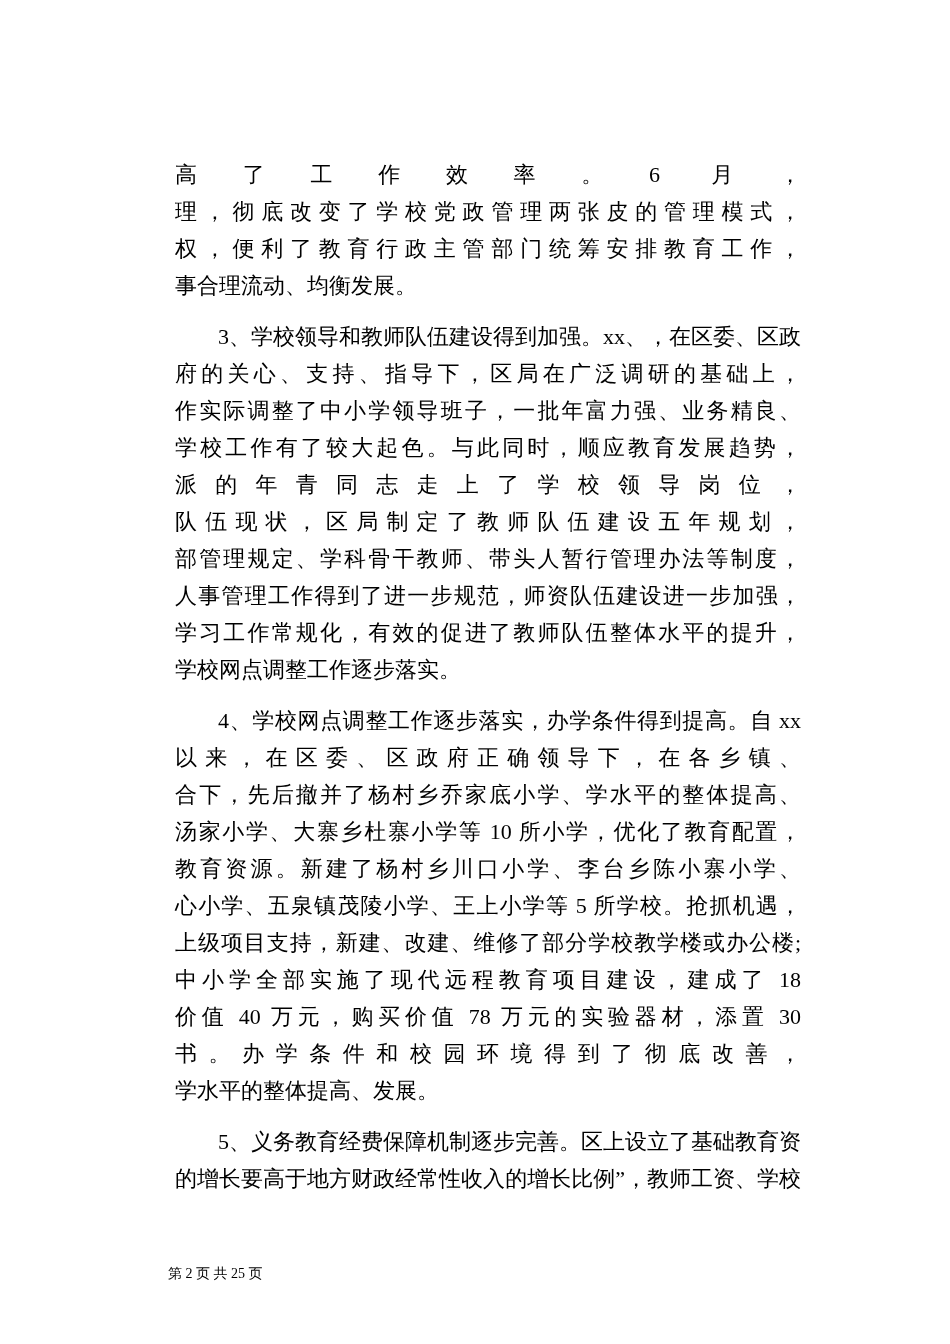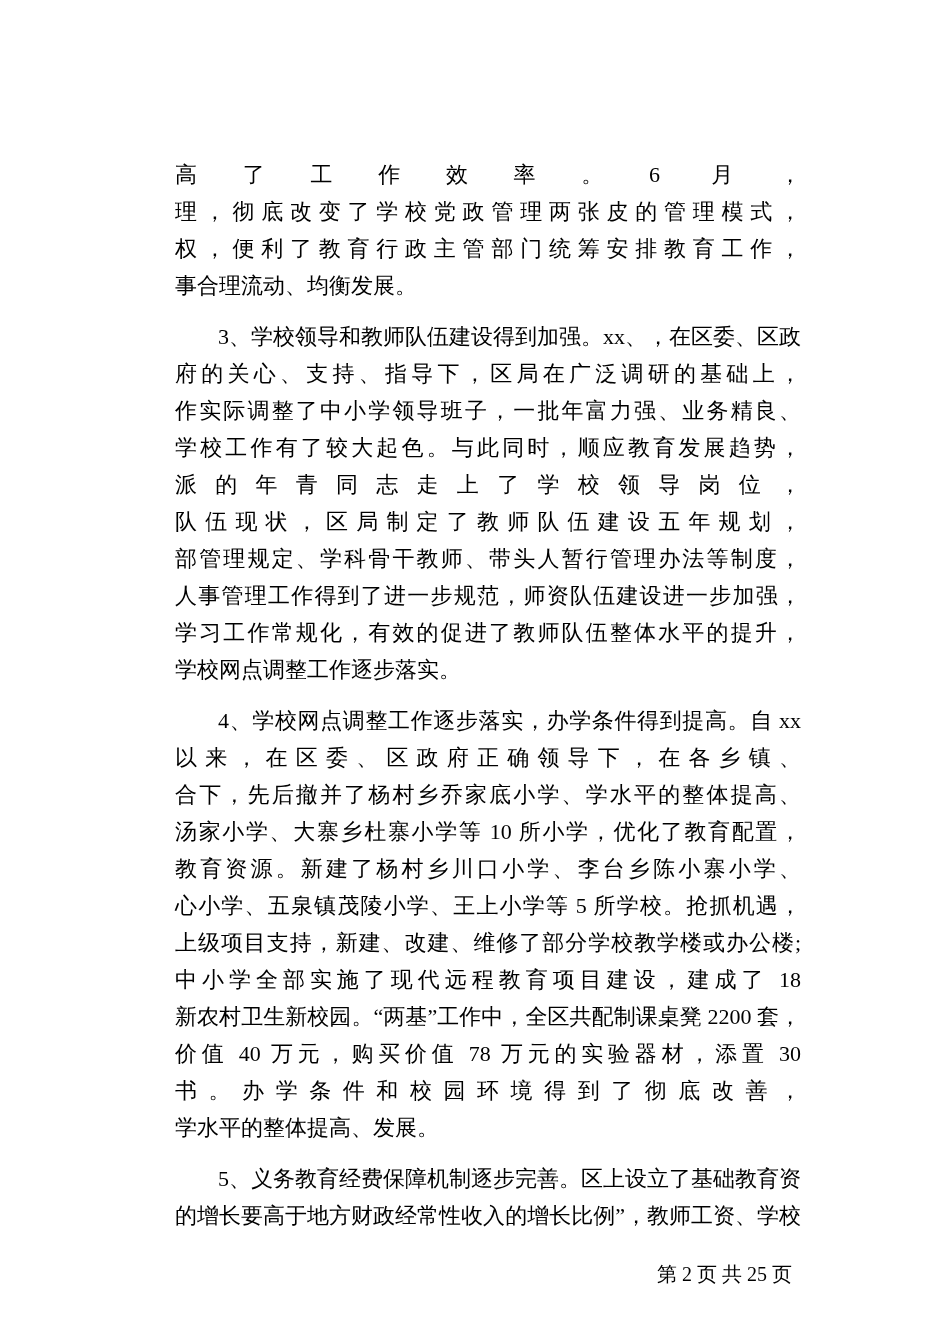--- a/index.html
+++ b/index.html
@@ -33,25 +33,24 @@
     -moz-text-align-last: justify;
     word-break: keep-all;
   }
   .line.indent { text-indent: 43px; }
   .line.end {
     text-align-last: left;
     -moz-text-align-last: left;
   }
   .footer {
     position: absolute;
-    left: 124px;
+    left: 140px;
     top: 1242px;
     width: 668px;
-    text-align: right;
-    font-size: 20px;
+    font-size: 14px;
     line-height: 22px;
     color: #000000;
   }
 </style>
 </head>
 <body>
 
 <div class="page">
   <div class="text-block">
       <div class="paragraph">
@@ -74,21 +73,20 @@
       </div>
       <div class="paragraph">
         <div class="line indent">4、学校网点调整工作逐步落实，办学条件得到提高。自 xx 年</div>
         <div class="line">以来，在区委、区政府正确领导下，在各乡镇、村组的大力支持配</div>
         <div class="line">合下，先后撤并了杨村乡乔家底小学、学水平的整体提高、五泉镇</div>
         <div class="line">汤家小学、大寨乡杜寨小学等 10 所小学，优化了教育配置，整合了</div>
         <div class="line">教育资源。新建了杨村乡川口小学、李台乡陈小寨小学、杨村乡中</div>
         <div class="line">心小学、五泉镇茂陵小学、王上小学等 5 所学校。抢抓机遇，利用</div>
         <div class="line">上级项目支持，新建、改建、维修了部分学校教学楼或办公楼;农村</div>
         <div class="line">中小学全部实施了现代远程教育项目建设，建成了 18 所农村中小学</div>
-        <div class="line">新农村卫生新校园。“两基”工作中，全区共配制课桌凳 2200 套，</div>
         <div class="line">价值 40 万元，购买价值 78 万元的实验器材，添置 30 万元的各类图</div>
         <div class="line">书。办学条件和校园环境得到了彻底改善，促进了我区义务教育办</div>
         <div class="line end">学水平的整体提高、发展。</div>
       </div>
       <div class="paragraph">
         <div class="line indent">5、义务教育经费保障机制逐步完善。区上设立了基础教育资</div>
         <div class="line">的增长要高于地方财政经常性收入的增长比例”，教师工资、学校</div>
       </div>
     </div>
   <div class="footer">

